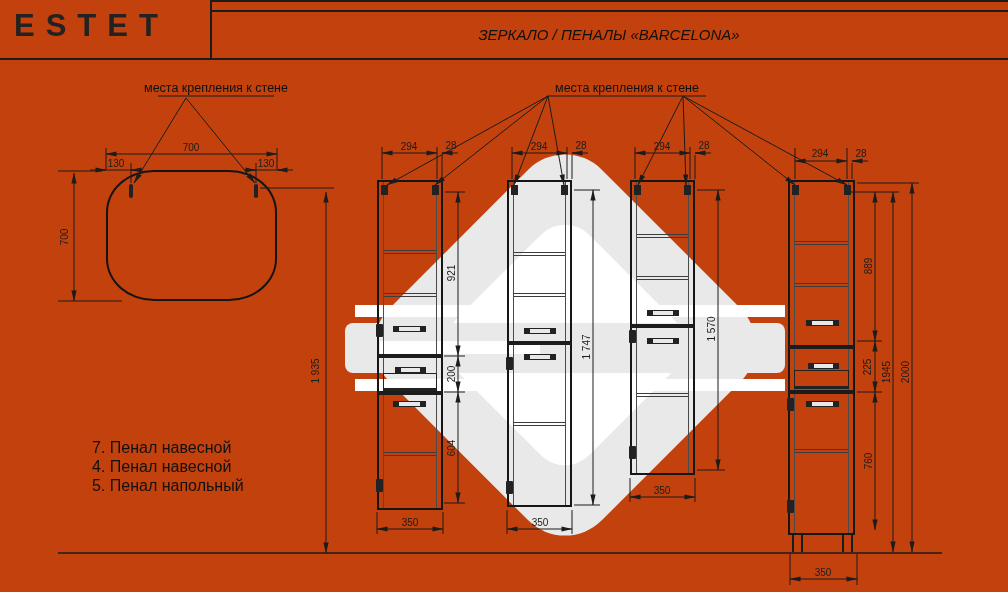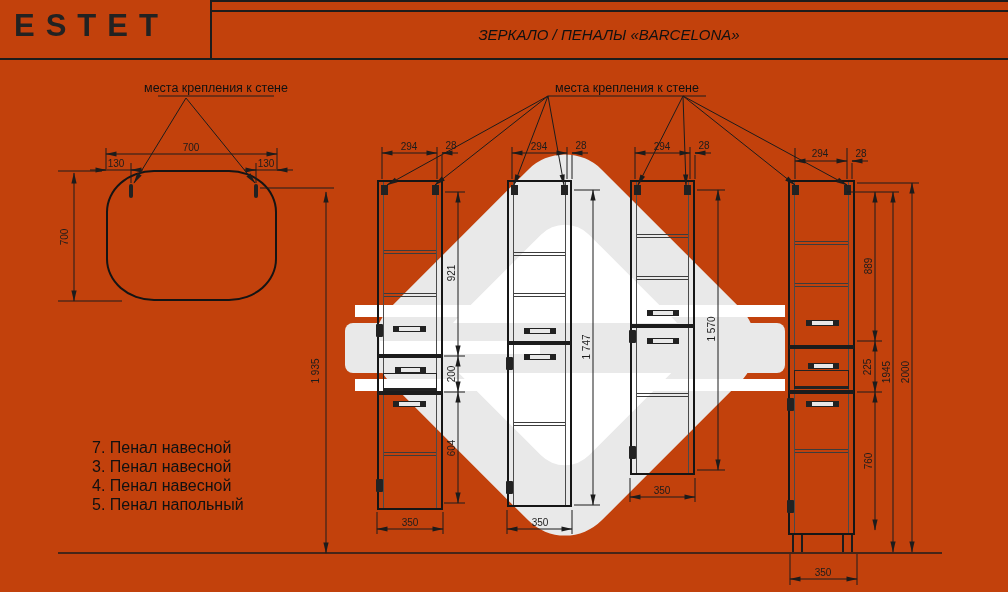--- a/index.html
+++ b/index.html
@@ -261,18 +261,17 @@
   <div class="dim" style="left:861px;top:153px;">28</div>
   <div class="vdim" style="left:868px;top:266px;">889</div>
   <div class="vdim" style="left:867px;top:367px;">225</div>
   <div class="vdim" style="left:868px;top:461px;">760</div>
   <div class="vdim" style="left:886px;top:372px;">1945</div>
   <div class="vdim" style="left:905px;top:372px;">2000</div>
   <div class="dim" style="left:823px;top:572px;">350</div>
 
   <div class="abs" id="legend">
     <div>7. Пенал навесной</div>
-    <div>3. Пенал навесной</div>
     <div>4. Пенал навесной</div>
     <div>5. Пенал напольный</div>
   </div>
 
 </div>
 
 </body></html>

